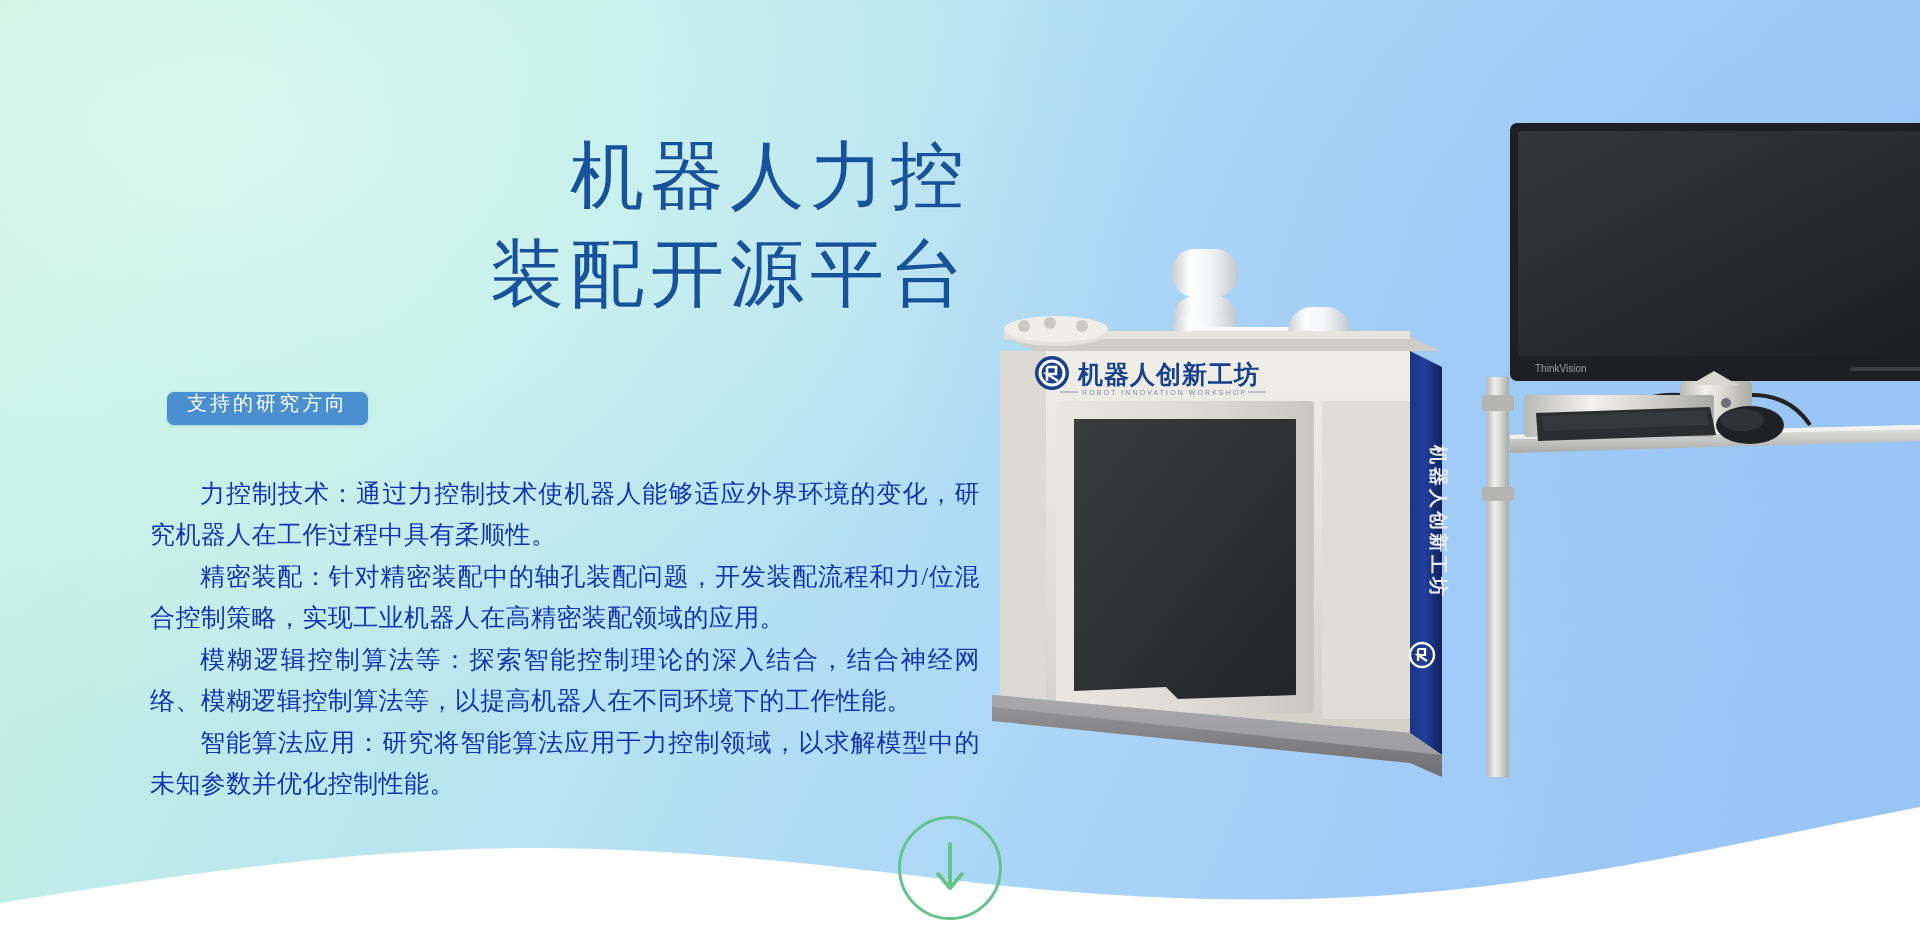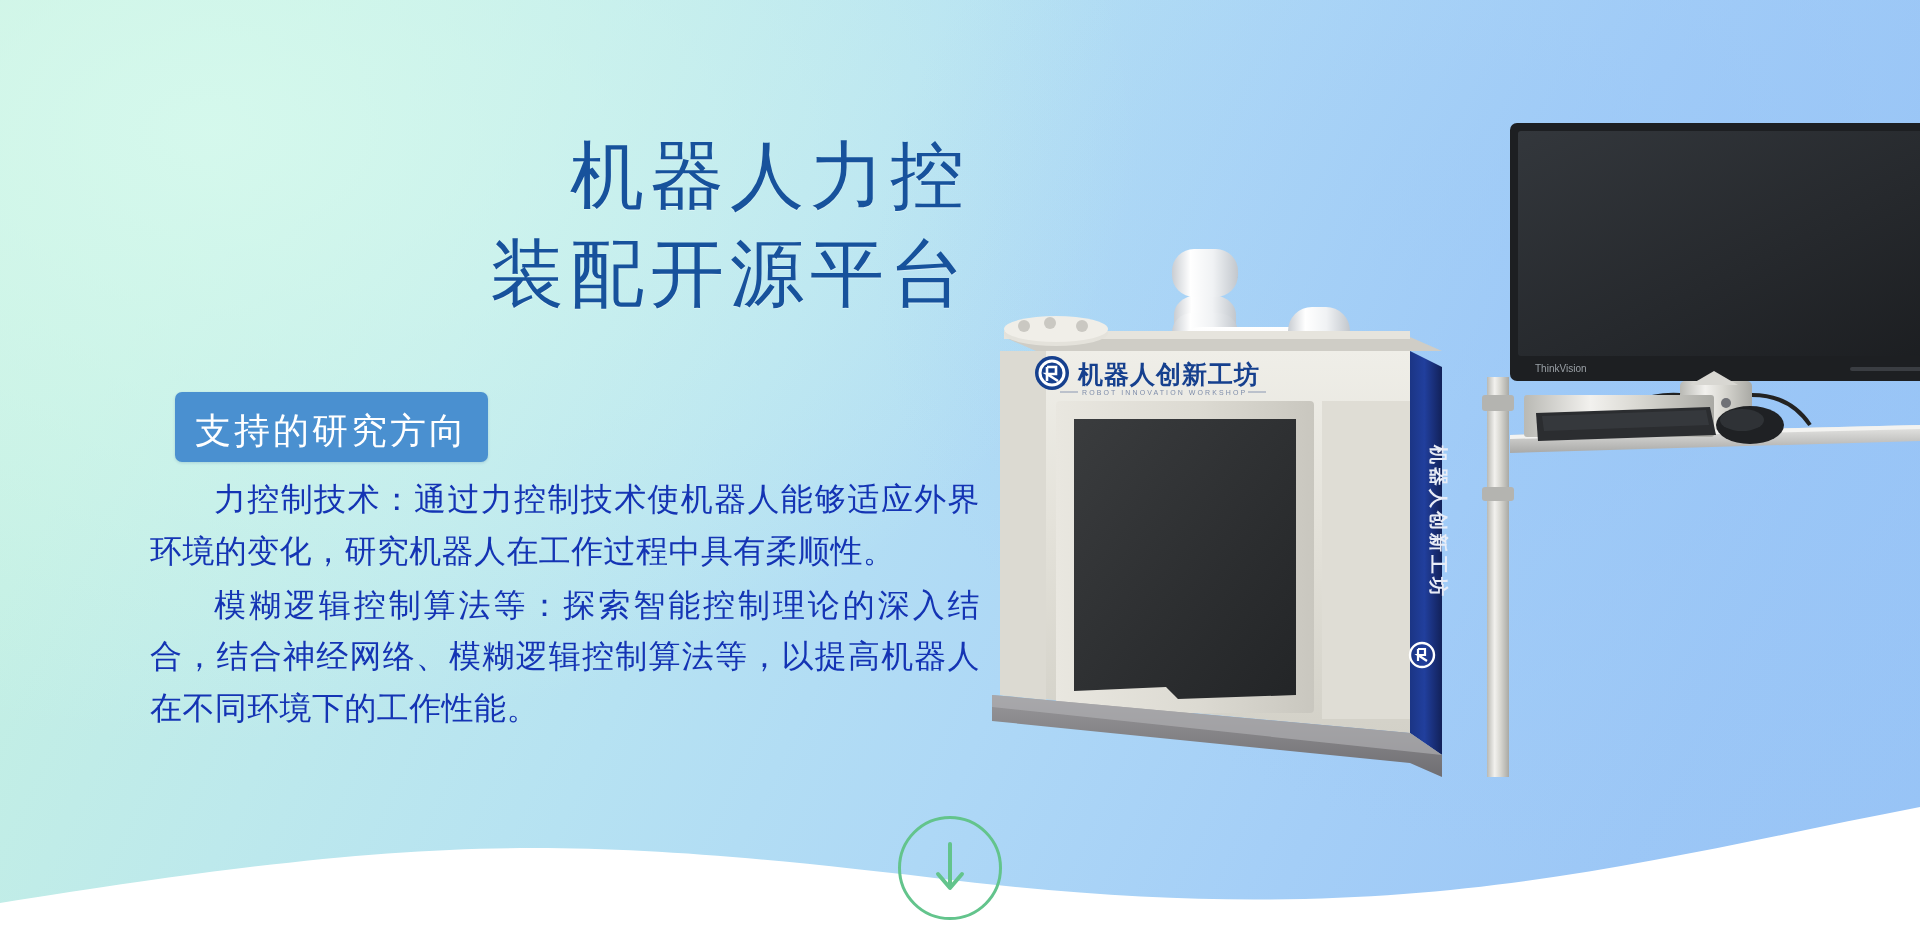--- a/index.html
+++ b/index.html
@@ -79,40 +79,40 @@
     font-weight: 400;
     font-family: "Liberation Serif", "DejaVu Serif", serif;
     text-shadow: 0 1px 0 rgba(255,255,255,.35);
     text-align: right;
   }
   .headline .l1 { display: block; }
   .headline .l2 { display: block; margin-left: 168px; }
 
   .badge {
     position: absolute;
-    left: 175px;
+    left: 167px;
     top: 392px;
     background: #4a90d0;
     color: #ffffff;
-    font-size: 36px;
+    font-size: 20px;
     letter-spacing: 3px;
-    padding: 19px 20px 10px 20px;
+    padding: 0 20px 10px 20px;
     border-radius: 7px;
     line-height: 1.15;
     white-space: nowrap;
     box-shadow: 0 1px 3px rgba(20,70,130,.18);
   }
 
   .points {
     position: absolute;
     left: 150px;
     top: 474px;
     width: 830px;
     color: #1434b4;
-    font-size: 32px;
+    font-size: 25px;
     line-height: 1.62;
     letter-spacing: .4px;
     text-align: justify;
   }
   .point {
     display: block;
     text-indent: 2em;
     margin-bottom: 2px;
   }
 
@@ -326,21 +326,23 @@
 
     <h1 class="headline">
       <span class="l1">机器人力控</span>
       <span class="l2">装配开源平台</span>
     </h1>
 
     <div class="badge">支持的研究方向</div>
 
     <div class="points">
       <span class="point">力控制技术：通过力控制技术使机器人能够适应外界环境的变化，研究机器人在工作过程中具有柔顺性。</span>
+      <span class="point">精密装配：针对精密装配中的轴孔装配问题，开发装配流程和力/位混合控制策略，实现工业机器人在高精密装配领域的应用。</span>
       <span class="point">模糊逻辑控制算法等：探索智能控制理论的深入结合，结合神经网络、模糊逻辑控制算法等，以提高机器人在不同环境下的工作性能。</span>
+      <span class="point">智能算法应用：研究将智能算法应用于力控制领域，以求解模型中的未知参数并优化控制性能。</span>
     </div>
   </div>
 
   <div class="scroll-down">
     <svg width="40" height="60" viewBox="0 0 40 60">
       <line x1="20" y1="6" x2="20" y2="48" stroke="#63c48c" stroke-width="4" stroke-linecap="round"></line>
       <path d="M8 36 L20 50 L32 36" stroke="#63c48c" stroke-width="4" fill="none" stroke-linecap="round" stroke-linejoin="round"></path>
     </svg>
   </div>
 

